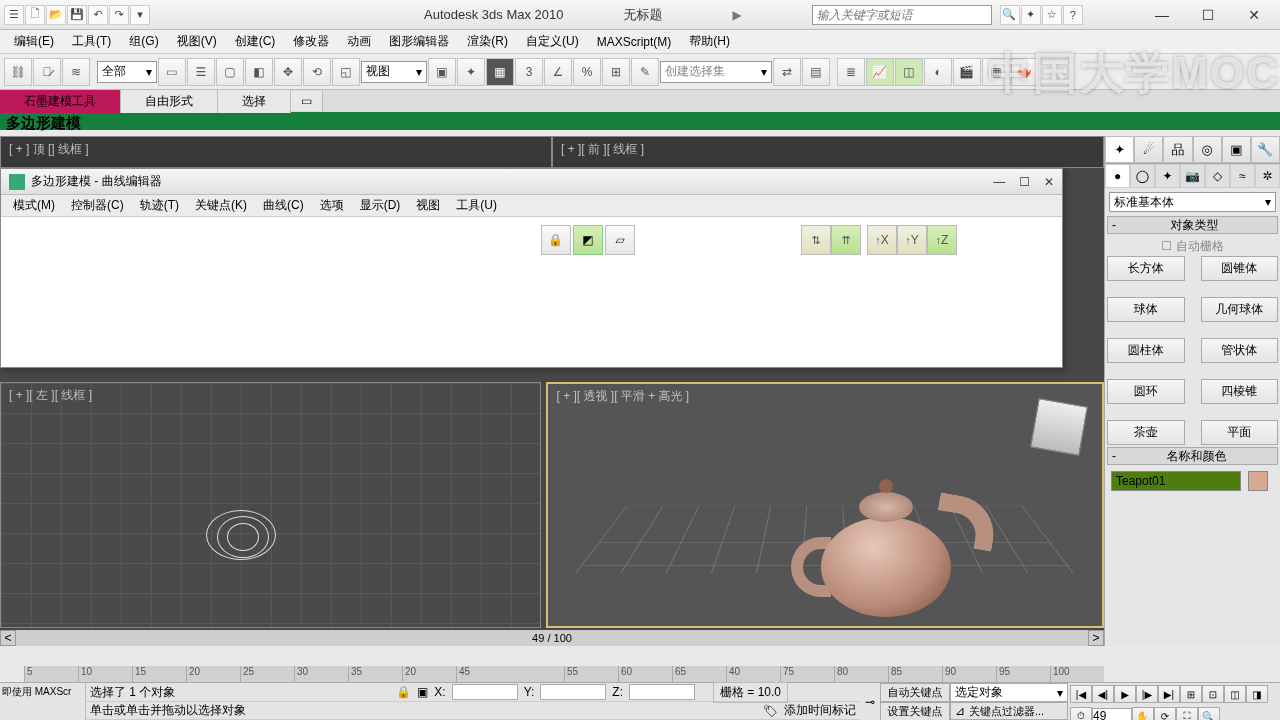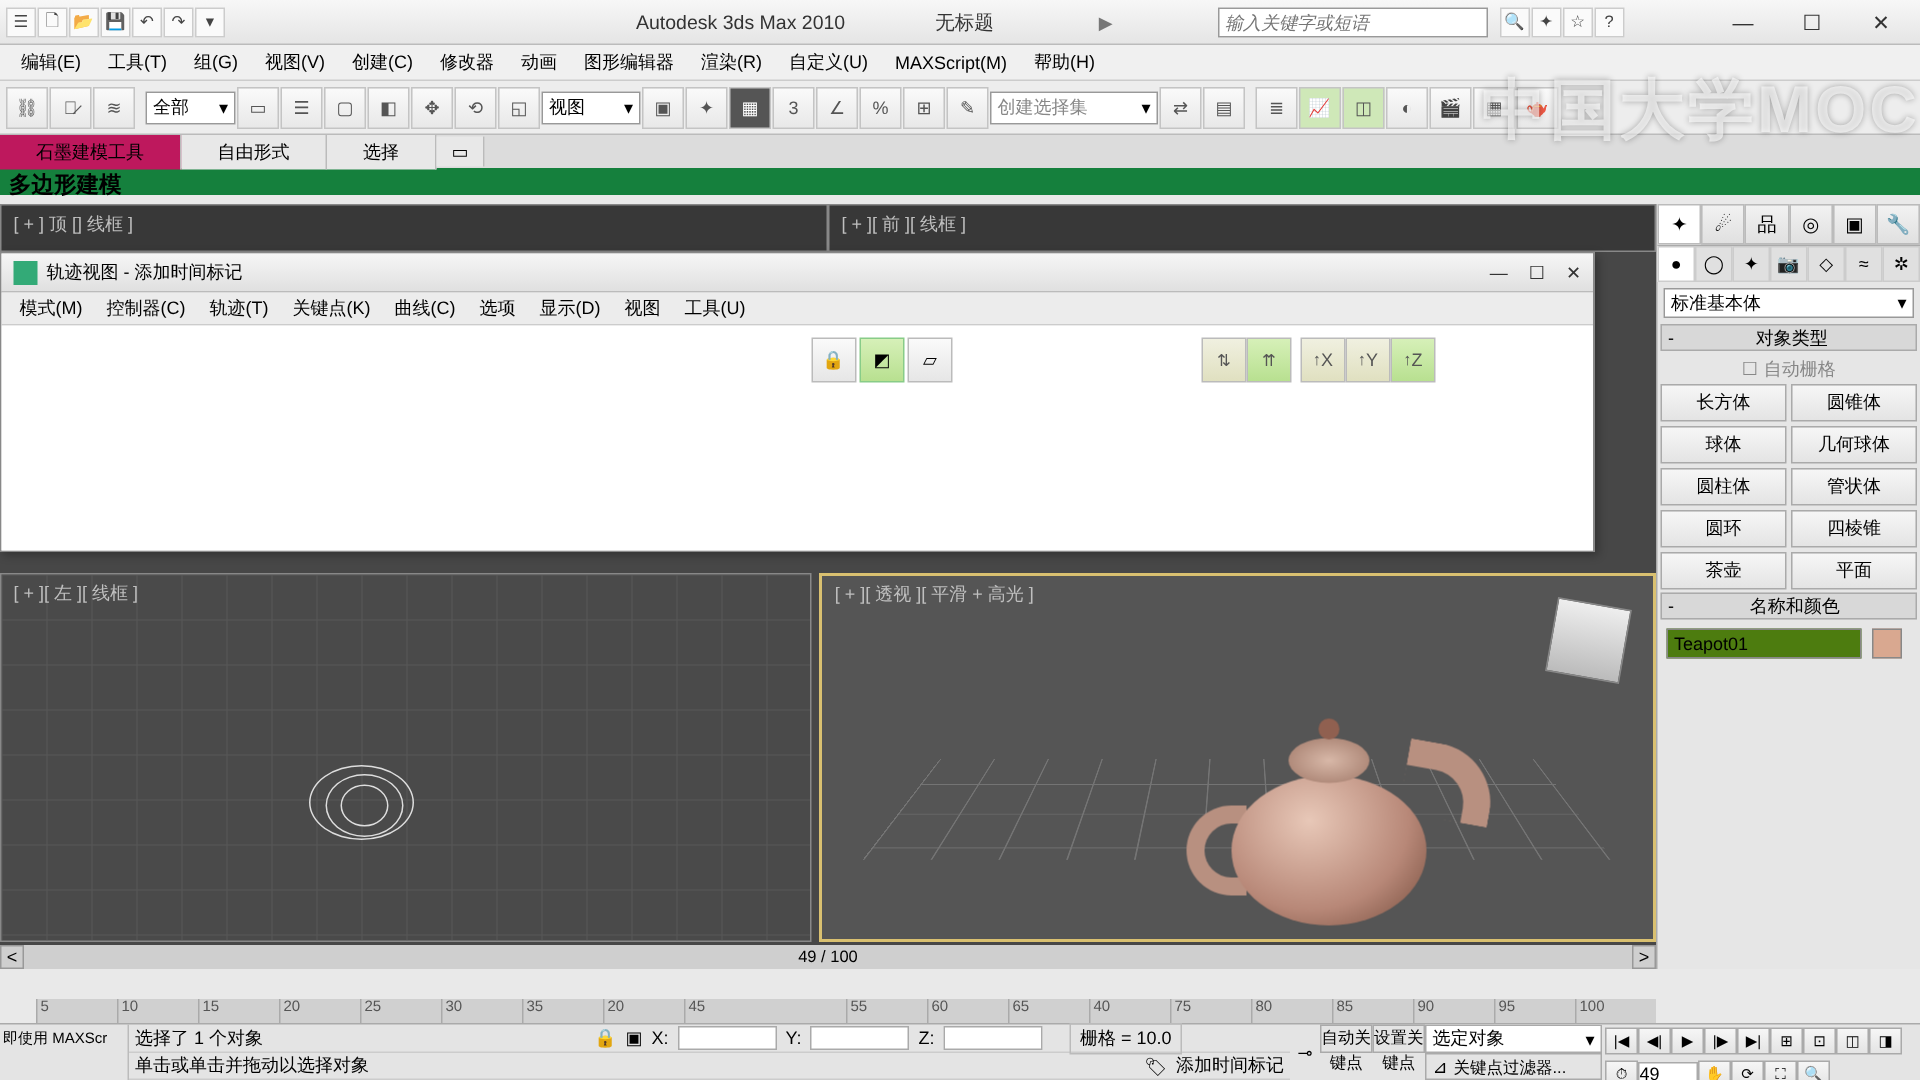--- a/index.html
+++ b/index.html
@@ -44,21 +44,21 @@
 .axis-btn.hl { background:linear-gradient(#d6f0b8,#b8e090);}
 .right-panel { position:absolute; top:136px; right:0; width:176px; bottom:74px; background:#e6e6e6; border-left:1px solid #aaa; }
 .rp-tabs { height:28px; display:flex; background:#dadada; border-bottom:1px solid #aaa; }
 .rp-tab { flex:1; border:1px solid #bbb; background:linear-gradient(#f2f2f2,#e0e0e0); display:flex; align-items:center; justify-content:center; font-size:13px;}
 .rp-tab.active { background:#fff; }
 .rp-subtabs { height:24px; display:flex; background:#e0e0e0; }
 .rp-subtab { flex:1; border:1px solid #ccc; display:flex; align-items:center; justify-content:center; }
 .rp-drop { margin:4px; height:20px; border:1px solid #999; background:#fff; display:flex; align-items:center; padding:0 4px; }
 .rp-rollout-header { height:18px; background:#d8d8d8; border:1px solid #aaa; display:flex; align-items:center; justify-content:center; margin:2px; font-size:12px;}
 .rp-check { display:flex; align-items:center; justify-content:center; height:20px; color:#888; gap:4px; }
-.rp-grid { display:grid; grid-template-columns:1fr 1fr; gap:3px; padding:0 2px; }
+.rp-grid { display:grid; grid-template-columns:1fr 1fr; gap:16px; padding:0 2px; }
 .rp-btn { border:1px solid #aaa; background:linear-gradient(#f6f6f6,#e4e4e4); text-align:center; padding:3px 0; font-size:12px;}
 .rp-name-input { margin:4px; width:130px; height:20px; border:1px solid #888; background:#4d7c0f; padding:0 4px; display:inline-block; }
 .rp-color { display:inline-block; width:20px; height:20px; background:#d9a890; border:1px solid #888; vertical-align:top; margin-top:4px;}
 .time-ruler { position:absolute; bottom:38px; left:24px; right:176px; height:16px; background:#d0d0d0; display:flex; }
 .ruler-tick { flex:1; border-left:1px solid #aaa; text-align:left; font-size:10px; color:#555; padding-left:2px;}
 .status-bar { position:absolute; bottom:0; left:0; right:0; height:38px; background:#e4e4e4; border-top:1px solid #aaa; display:flex; }
 .status-left { width:86px; border-right:1px solid #bbb; font-size:10px; padding:2px; }
 .status-mid { flex:1; display:flex; flex-direction:column; }
 .status-row { height:19px; display:flex; align-items:center; padding:0 4px; gap:6px; border-bottom:1px solid #ccc;}
 .coord-input { width:66px; height:16px; border:1px solid #aaa; background:#fff; }
@@ -208,21 +208,21 @@
   <div style="position:absolute;bottom:0;left:0;right:0;height:16px;background:#cfcfcf;display:flex;align-items:center;">
     <div style="width:16px;text-align:center;border:1px solid #999;">&lt;</div>
     <div style="flex:1;text-align:center;font-size:11px;">49 / 100</div>
     <div style="width:16px;text-align:center;border:1px solid #999;">&gt;</div>
   </div>
 </div>
 
 <div class="dialog">
   <div class="dlg-title">
     <div class="t-icon"></div>
-    <span>轨迹视图 - 添加时间标记</span>
+    <span>多边形建模 - 曲线编辑器</span>
     <div class="dlg-win">
       <span>—</span>
       <span>☐</span>
       <span>✕</span>
     </div>
   </div>
   <div class="dlg-menu">
     <div class="menu-item">模式(M)</div>
     <div class="menu-item">控制器(C)</div>
     <div class="menu-item">轨迹(T)</div>
@@ -340,21 +340,21 @@
       <span style="margin-left:12px;border:1px solid #bbb;padding:1px 6px;">栅格 = 10.0</span>
     </div>
     <div class="status-row">
       <span style="flex:1;">单击或单击并拖动以选择对象</span>
       <span>🏷</span>
       <span>添加时间标记</span>
     </div>
   </div>
   <div class="status-right">
     <div style="width:20px;display:flex;align-items:center;justify-content:center;">⊸</div>
-    <div style="display:flex;flex:0 0 70px;">
+    <div style="display:flex;flex-direction:column;flex:0 0 70px;">
       <div style="border:1px solid #aaa;text-align:center;font-size:11px;height:19px;line-height:17px;">自动关键点</div>
       <div style="border:1px solid #aaa;text-align:center;font-size:11px;height:19px;line-height:17px;">设置关键点</div>
     </div>
     <div style="display:flex;flex-direction:column;flex:0 0 118px;">
       <div style="border:1px solid #aaa;height:19px;padding:0 4px;background:#fff;display:flex;align-items:center;">
           <span>选定对象</span>
           <span style="margin-left:auto;">▾</span>
         </div>
       <div style="border:1px solid #aaa;height:19px;display:flex;align-items:center;">
         <span style="width:18px;text-align:center;">⊿</span>

